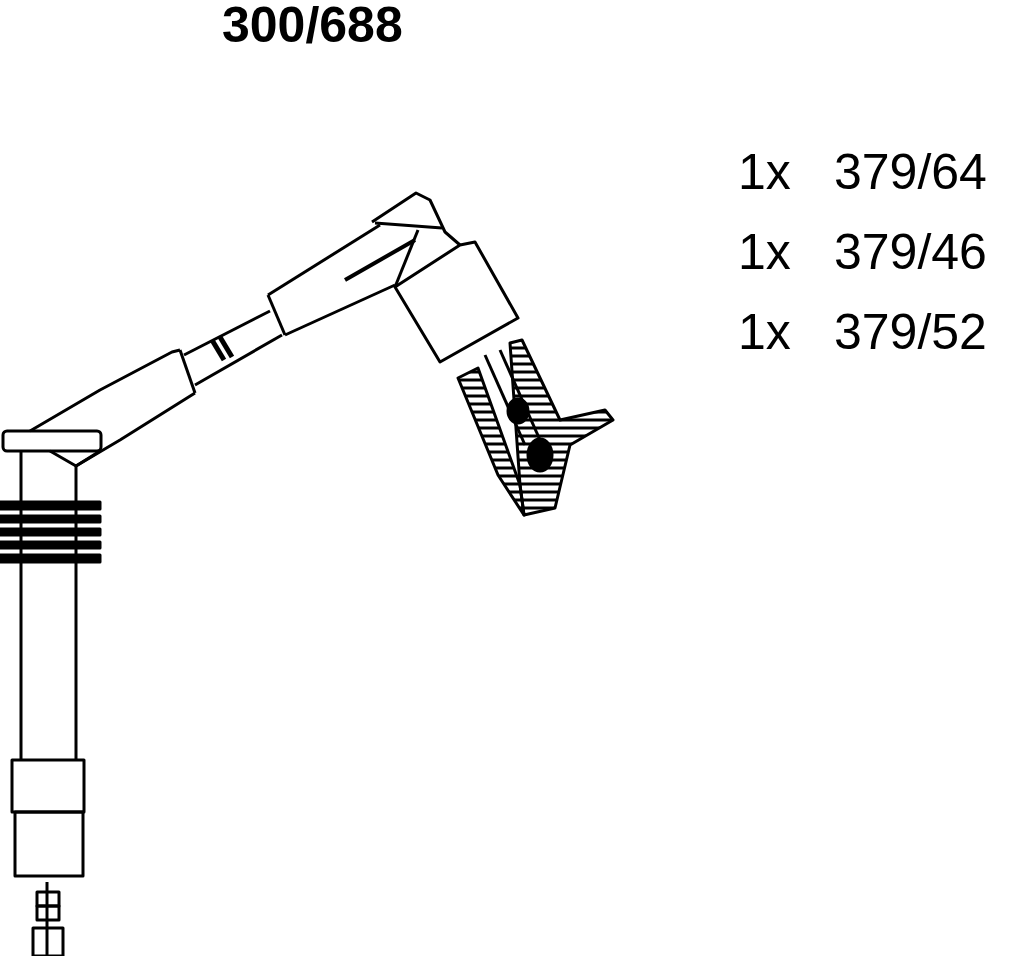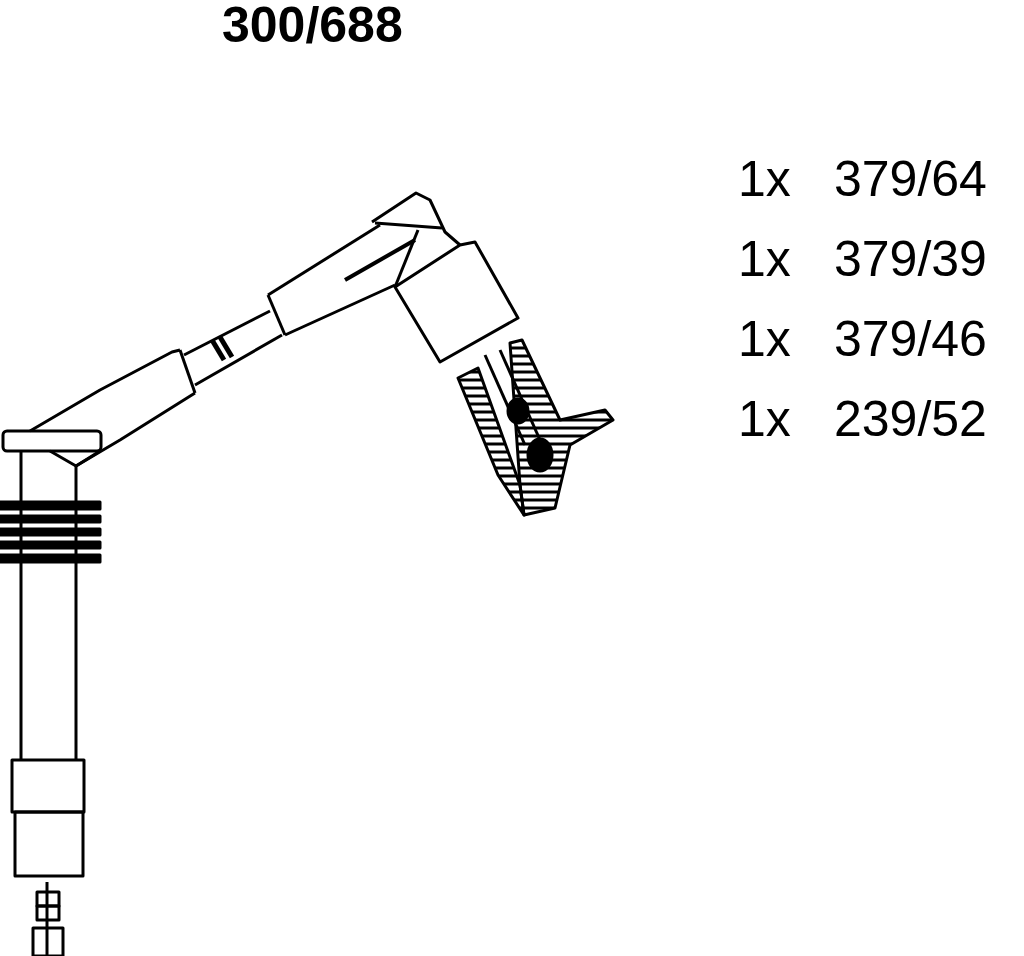--- a/index.html
+++ b/index.html
@@ -1,39 +1,36 @@
 <!DOCTYPE html>
 <html><head>
 <meta charset="utf-8">
 <style>
   html, body { margin: 0; padding: 0; background: #ffffff; }
   body { width: 1024px; height: 956px; position: relative; overflow: hidden; font-family: "Liberation Sans", sans-serif; }
   .title { position: absolute; left: 222px; top: -4px; font-size: 50px; font-weight: bold; color: #000; letter-spacing: 0px; }
   .parts { position: absolute; left: 738px; top: 140px; }
   .part-row { font-size: 50px; color: #000; height: 80px; line-height: 64px; white-space: nowrap; }
-  .part-qty { display: inline-block; width: 96px; margin-top: 7px; }
+  .part-qty { display: inline-block; width: 96px; }
   svg.drawing { position: absolute; left: 0; top: 0; }
 </style>
 </head>
 <body>
 
 <div class="title">300/688</div>
 
 <div class="parts">
   <div class="part-row">
     <span class="part-qty">1x</span><span>379/64</span>
   </div>
   <div class="part-row">
-    <span class="part-qty">1x</span><span>379/39</span>
-  </div>
-  <div class="part-row">
     <span class="part-qty">1x</span><span>379/46</span>
   </div>
   <div class="part-row">
-    <span class="part-qty">1x</span><span>239/52</span>
+    <span class="part-qty">1x</span><span>379/52</span>
   </div>
 </div>
 
 <svg class="drawing" width="1024" height="956" viewBox="0 0 1024 956" fill="none" stroke="#000" stroke-width="3" stroke-linejoin="round">
 
   <g>
     <rect x="3" y="431" width="98" height="20" rx="4"></rect>
 
     <polyline points="50,451 76,466 100,451"></polyline>
 

